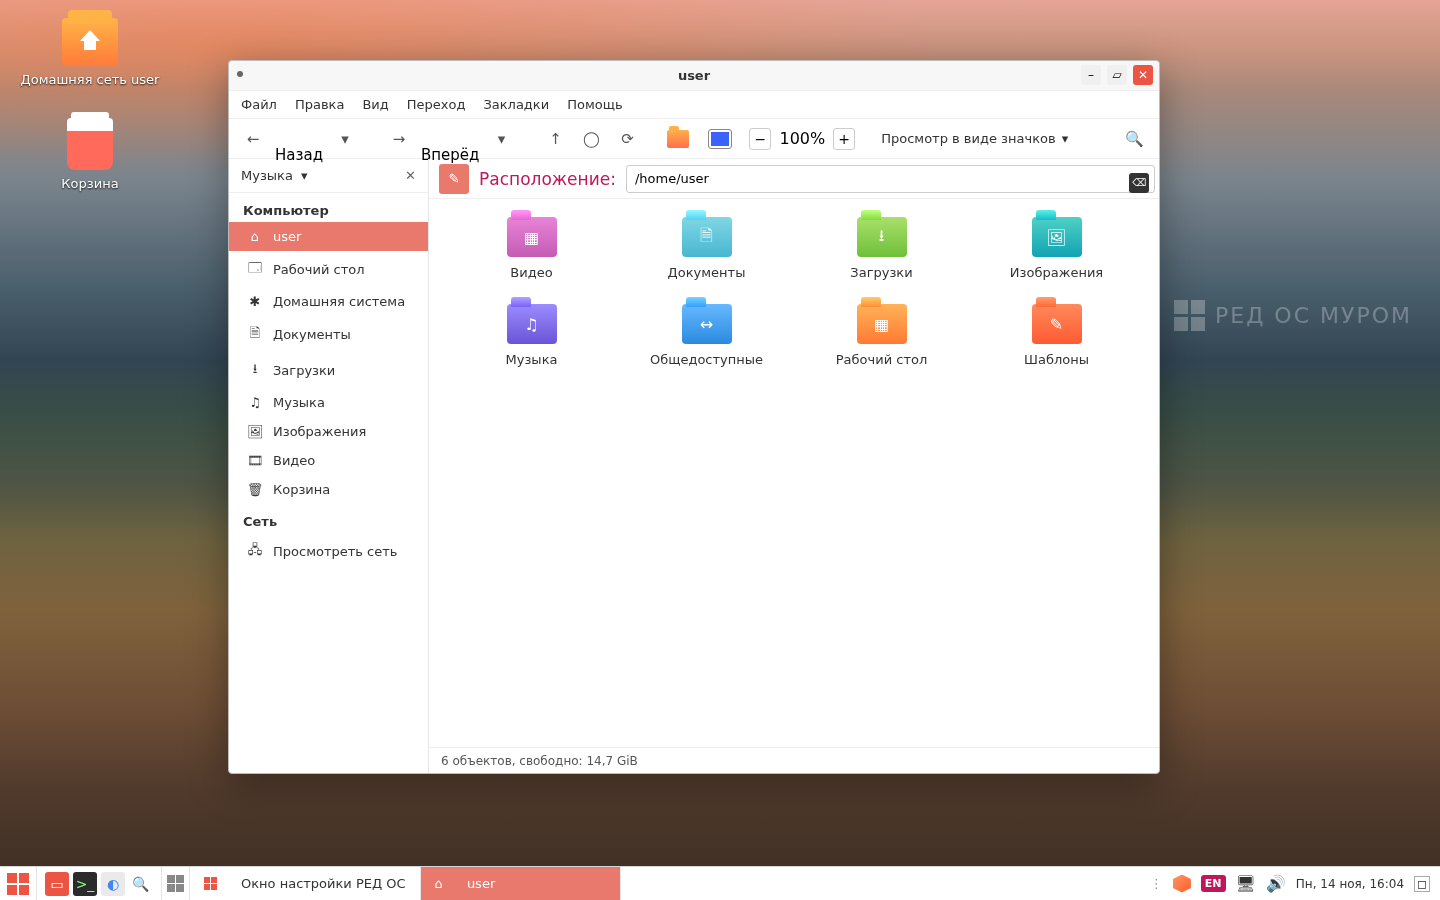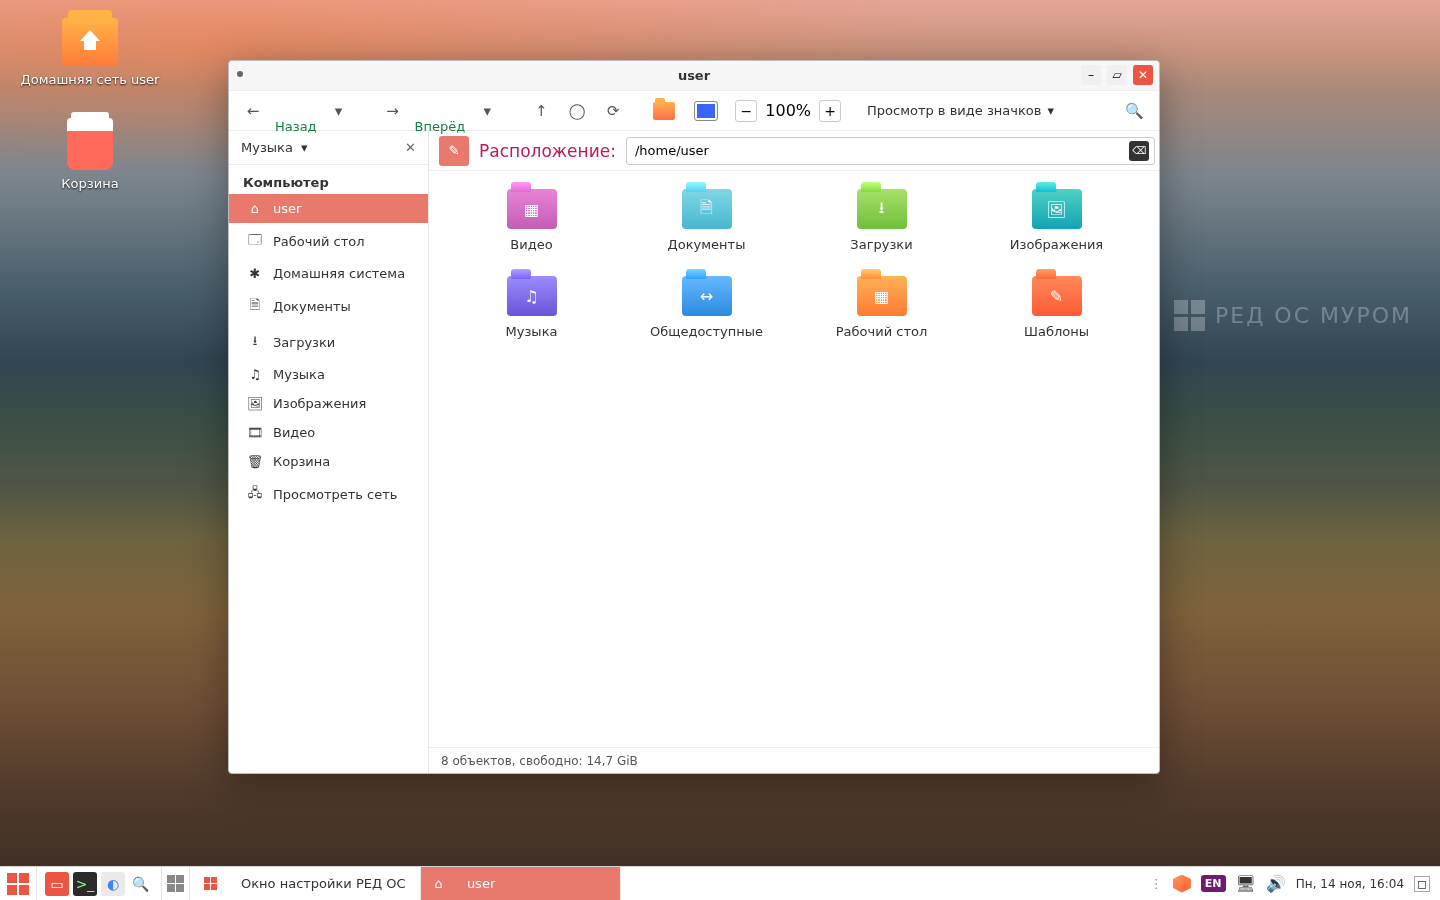--- a/index.html
+++ b/index.html
@@ -40,21 +40,21 @@
   .winctl{ position:absolute; right:6px; top:4px; display:flex; gap:6px;}
   .winctl button{ width:20px; height:20px; border:none; background:#f0f0f0; border-radius:3px; cursor:pointer; font-size:12px; line-height:18px;}
   .winctl .close{ background:#ec5543; color:#fff;}
   .fm-titlebar .wmenu{position:absolute;left:8px;top:10px;width:6px;height:6px;background:#666;border-radius:50%;}
 
   .menubar{ height:28px; display:flex; align-items:center; gap:18px; padding:0 12px; font-size:13px; color:#333; border-bottom:1px solid #eee;}
   .menubar span{ cursor:default; }
 
   .toolbar{ height:40px; display:flex; align-items:center; gap:8px; padding:0 10px; border-bottom:1px solid #eee;}
   .tbtn{ width:28px; height:28px; border:none; background:transparent; color:#555; font-size:15px; border-radius:4px; cursor:pointer;}
-  .tlabel{ font-size:13px; color:#15803d;margin-top:32px; }
+  .tlabel{ font-size:15px; color:#000000;margin-top:32px; }
   .tsep{ width:10px; }
   .zoom{ display:flex; align-items:center; gap:8px; margin-left:10px;}
   .zoom .zb{ width:22px;height:22px;border:1px solid #ccc;background:#fff;border-radius:3px;font-size:14px;line-height:18px;}
   .viewmode{ margin-left:18px; font-size:13px; color:#333; display:flex; align-items:center; gap:6px;}
   .toolbar .search{ margin-left:auto; }
   .ico-home{ width:22px;height:18px;background:linear-gradient(180deg,#ffb04a,#ff6f4a);border-radius:2px; display:inline-block; position:relative;}
   .ico-home::before{content:"";position:absolute;left:2px;top:-4px;width:10px;height:6px;background:#ffb04a;border-radius:2px 2px 0 0;}
   .ico-comp{ width:22px;height:18px;background:#3b63ff;border:2px solid #fff;outline:1px solid #888;border-radius:2px;display:inline-block;}
 
   .fm-body{ flex:1; display:flex; min-height:0;}
@@ -63,21 +63,21 @@
   .sb-head .close-panel{ margin-left:auto; font-size:13px; color:#666; cursor:pointer;}
   .sb-section{ padding:10px 14px 4px; font-weight:600; }
   .sb-item{ display:flex; align-items:center; gap:10px; padding:7px 18px; cursor:default;}
   .sb-item.active{ background:#e9796d; color:#fff;}
   .sb-item .gi{ width:16px; text-align:center; font-size:13px; color:inherit;}
 
   .main{ flex:1; display:flex; flex-direction:column;}
   .locbar{ height:40px; display:flex; align-items:center; gap:10px; padding:0 10px; border-bottom:1px solid #eee;}
   .locbar .edit{ width:30px;height:30px;background:#e9796d;border:none;border-radius:3px;color:#fff;}
   .locbar label{ font-size:17px; color:#be185d;}
-  .locbar .path{ flex:1; display:flex; align-items:center;}
+  .locbar .path{ flex:1; display:flex; align-items:flex-end;}
   .locbar input{ flex:1; height:28px; border:1px solid #ccc; border-radius:3px; padding:0 28px 0 8px; font-size:13px;}
   .locbar .clear{ margin-left:-26px; width:20px;height:20px;border:none;background:#333;color:#fff;border-radius:3px;font-size:10px;}
 
   .iconview{ flex:1; padding:18px 20px; overflow:auto;}
   .grid{ display:grid; grid-template-columns:repeat(4,1fr); gap:24px 10px; }
   .fitem{ display:flex; flex-direction:column; align-items:center; font-size:13px; color:#333;}
   .fitem .folder{ width:50px; height:40px; border-radius:4px; position:relative; margin-bottom:8px;}
   .fitem .folder::before{content:"";position:absolute;left:4px;top:-7px;width:20px;height:10px;border-radius:3px 3px 0 0;background:inherit;filter:brightness(1.15);}
   .fitem .folder .fg{position:absolute;inset:8px;display:flex;align-items:center;justify-content:center;color:#fff;font-size:16px;}
   .cf-pink{background:linear-gradient(180deg,#e884d8,#c45bb4);}
@@ -101,21 +101,21 @@
   .q-files{background:#ec5543;color:#fff;}
   .q-term{background:#2b2b2b;color:#8f8;}
   .q-chrome{background:#eaeaea;color:#4285f4;}
   .q-search{color:#333;}
   .taskbar .ws{ width:28px; display:flex; align-items:center; justify-content:center; height:100%; border-right:1px solid #e3e3e3;}
   .taskbar .ws .wsg{display:grid;grid-template-columns:8px 8px;grid-template-rows:8px 8px;gap:1px;} .taskbar .ws .wsg span{background:#888;}
   .taskbar .task{ height:100%; display:flex; align-items:center; gap:24px; padding:0 14px; border-right:1px solid #e8e8e8; min-width:200px;}
   .taskbar .task.active{ background:#e9796d; color:#fff;}
   .taskbar .task .ti{display:grid;grid-template-columns:6px 6px;grid-template-rows:6px 6px;gap:1px;} .task .ti span{background:#ec5543;}
   .taskbar .tray{ margin-left:auto; display:flex; align-items:center; gap:10px; padding:0 10px; height:100%;}
-  .tray .lang{ background:#701a75;color:#fff;padding:2px 4px;border-radius:3px;font-size:11px;font-weight:600;}
+  .tray .lang{ background:#be185d;color:#fff;padding:2px 4px;border-radius:3px;font-size:11px;font-weight:600;}
   .tray .clock{ font-size:12px; }
   .tray .ic{ font-size:16px; }
   .tray .cube{width:18px;height:18px;background:linear-gradient(135deg,#ff985a,#ff5a33);clip-path:polygon(50% 0,100% 25%,100% 75%,50% 100%,0 75%,0 25%);}
   .tray .sep{color:#999;}
 </style>
 </head>
 <body>
 
 <div class="wallpaper"></div>
 
@@ -142,20 +142,28 @@
   <div class="fm-titlebar">
     <span class="wmenu"></span>
     <span class="title">user</span>
     <div class="winctl">
       <button>–</button>
       <button>▱</button>
       <button class="close">✕</button>
     </div>
   </div>
 
+  <div class="menubar">
+    <span>Файл</span>
+    <span>Правка</span>
+    <span>Вид</span>
+    <span>Переход</span>
+    <span>Закладки</span>
+    <span>Помощь</span>
+  </div>
 
   <div class="toolbar">
     <button class="tbtn">←</button>
     <span class="tlabel">Назад</span>
     <button class="tbtn">▾</button>
     <span class="tsep"></span>
     <button class="tbtn">→</button>
     <span class="tlabel">Вперёд</span>
     <button class="tbtn">▾</button>
     <span class="tsep"></span>
@@ -216,20 +224,21 @@
             <span>Изображения</span>
           </div>
           <div class="sb-item">
             <span class="gi">🎞</span>
             <span>Видео</span>
           </div>
           <div class="sb-item">
             <span class="gi">🗑</span>
             <span>Корзина</span>
           </div>
+          <div class="sb-section">Сеть</div>
           <div class="sb-item">
             <span class="gi">🖧</span>
             <span>Просмотреть сеть</span>
           </div>
         </div>
     </div>
 
     <div class="main">
       <div class="locbar">
         <button class="edit">✎</button>
@@ -285,21 +294,21 @@
             </div>
             <div class="fitem">
               <div class="folder cf-red">
                 <div class="fg">✎</div>
               </div>
               <div>Шаблоны</div>
             </div>
           </div>
       </div>
       <div class="statusbar">
-        <span>8 объектов, свободно: 14,7 GiB</span>
+        <span>6 объектов, свободно: 14,7 GiB</span>
       </div>
     </div>
   </div>
 </div>
 
 <div class="taskbar">
   <div class="menu-btn">
     <span class="mg">
         <span></span>
         <span></span>

